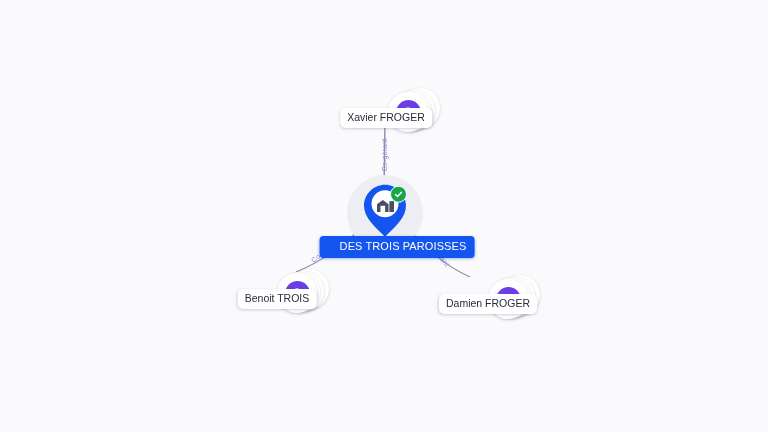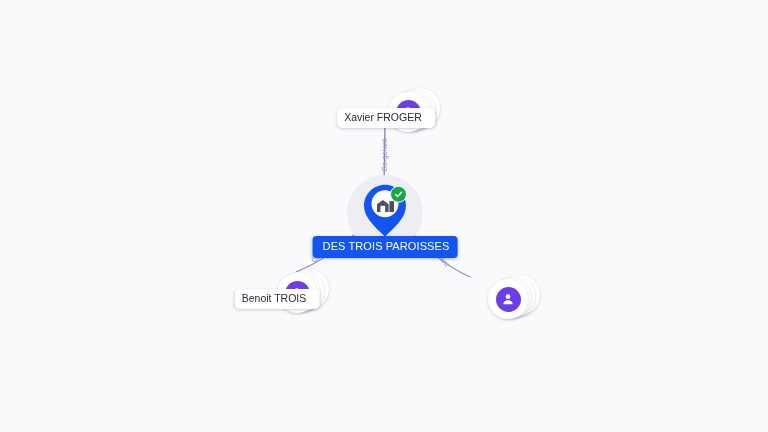--- a/index.html
+++ b/index.html
@@ -70,21 +70,21 @@
   }
   .avatar-circle svg { display: block; }
 
   .node-label {
     position: absolute;
     transform: translate(-50%, 0);
     background: #ffffff;
     color: #2b2b3a;
     font-size: 10.5px;
     line-height: 1;
-    padding: 4px 13px 5px 7px;
+    padding: 4px 7px 5px 7px;
     border-radius: 5px;
     white-space: nowrap;
     box-shadow: 0 1px 3px rgba(40,40,70,0.22);
     z-index: 6;
   }
 
   
   .company-node {
     position: absolute;
     transform: translate(-50%, -50%);
@@ -134,25 +134,26 @@
     z-index: 8;
   }
   .company-label {
     position: absolute;
     transform: translate(-50%, 0);
     background: #1455f0;
     color: #ffffff;
     font-size: 11px;
     line-height: 1;
     letter-spacing: 0.1px;
-    padding: 5px 8px 6px 10px;
+    padding: 5px 8px 6px 20px;
     border-radius: 4px;
     white-space: nowrap;
     box-shadow: 0 1px 3px rgba(20,60,180,0.35);
     z-index: 9;
+    margin-left: 12px;
   }
 
   
   .edge-label {
     position: absolute;
     color: #8f8be0;
     font-size: 7px;
     line-height: 1;
     white-space: nowrap;
     letter-spacing: 0.2px;
@@ -217,20 +218,21 @@
       <div class="card front">
         <div class="avatar-circle">
           <svg width="14" height="14" viewBox="0 0 24 24" fill="#ffffff" aria-hidden="true">
             <circle cx="12" cy="8" r="4"></circle>
             <path d="M4 21c0-4.4 3.6-7 8-7s8 2.6 8 7z"></path>
           </svg>
         </div>
       </div>
     </div>
   </div>
+  <div class="node-label" style="left:488px; top:294px;">Damien FROGER</div>
 
   <div class="company-node" style="left:385px; top:213px;">
     <div class="company-halo"></div>
     <div class="pin-wrap">
       <svg width="46" height="56" viewBox="0 0 46 56" xmlns="http://www.w3.org/2000/svg">
         <path d="M23 2 C11.4 2 2 11.4 2 23 C2 35 13 44 23 54 C33 44 44 35 44 23 C44 11.4 34.6 2 23 2 Z" fill="#1455f0"></path>
         <circle cx="23" cy="21" r="13.5" fill="#ffffff"></circle>
       </svg>
       <div class="pin-icon">
         <svg width="19" height="17" viewBox="0 0 24 22" fill="#4a4f63" aria-hidden="true">

